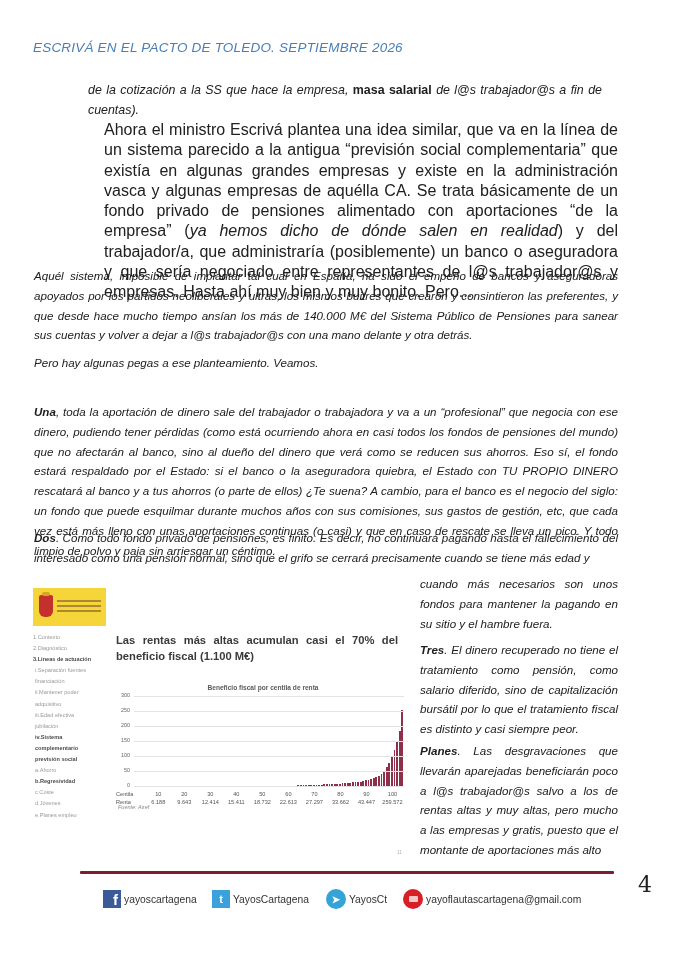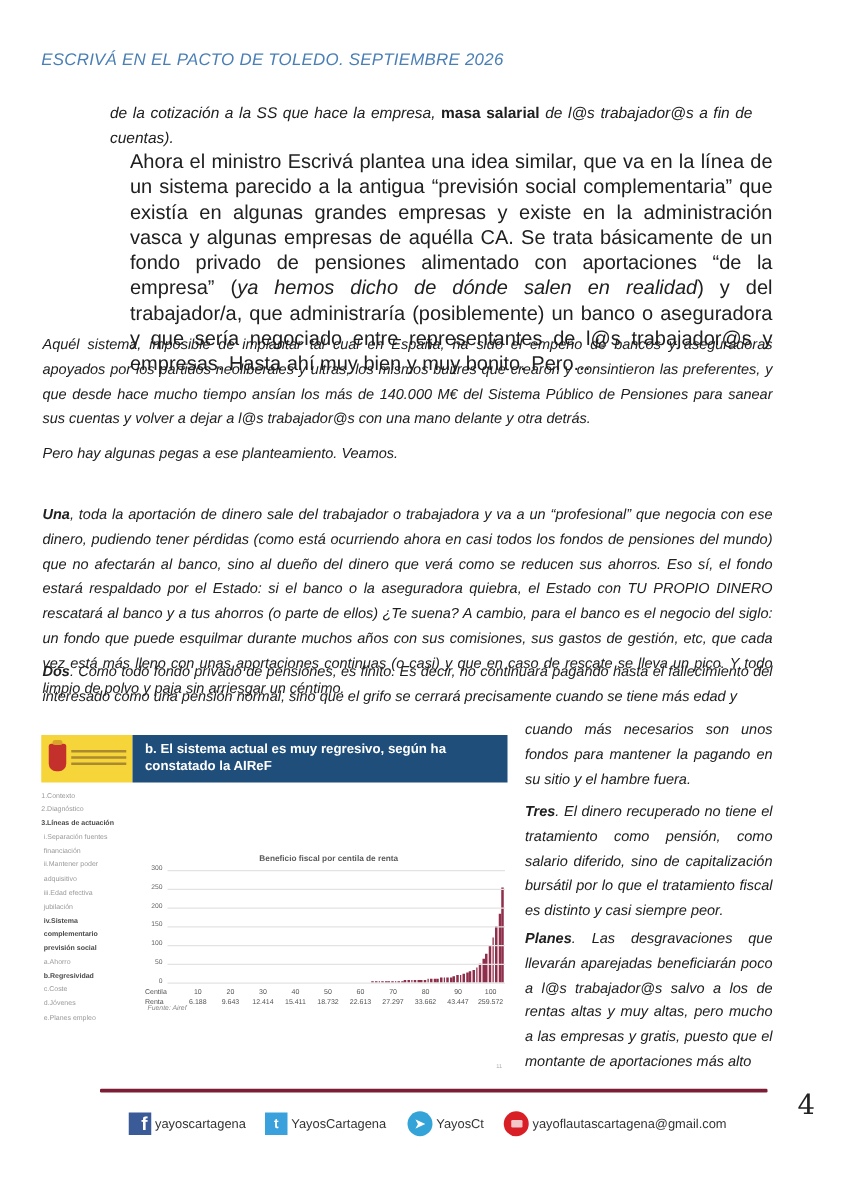--- a/index.html
+++ b/index.html
@@ -86,40 +86,40 @@
 
 <div class="slide">
   <div class="slide-logo">
     <div class="shield"></div>
     <div class="lines">
         <span></span>
         <span></span>
         <span></span>
       </div>
   </div>
-  <div class="slide-header">b. El sistema actual es muy regresivo, según ha constatado la AIReF</div>
   <div class="slide-sidebar" id="slide-sidebar">
       <div class="">1.Contexto</div>
       <div class="">2.Diagnóstico</div>
       <div class="bold">3.Líneas de actuación</div>
       <div class="ind">i.Separación fuentes</div>
       <div class="ind">financiación</div>
       <div class="ind">ii.Mantener poder</div>
       <div class="ind">adquisitivo</div>
       <div class="ind">iii.Edad efectiva</div>
       <div class="ind">jubilación</div>
       <div class="bold ind">iv.Sistema</div>
       <div class="bold ind">complementario</div>
       <div class="bold ind">previsión social</div>
       <div class="ind">a.Ahorro</div>
       <div class="bold ind">b.Regresividad</div>
       <div class="ind">c.Coste</div>
       <div class="ind">d.Jóvenes</div>
       <div class="ind">e.Planes empleo</div>
     </div>
+  <div class="slide-sub">Las rentas más altas acumulan casi el 70% del beneficio fiscal (1.100 M€)</div>
   <div class="chart-title">Beneficio fiscal por centila de renta</div>
   <div class="chart-area" id="chart-area">
     <div class="bars" id="bars">
         <div class="bar" style="left: 0px; height: 0px; background: rgb(142, 47, 75);"></div>
         <div class="bar" style="left: 2.60194px; height: 0px; background: rgb(142, 47, 75);"></div>
         <div class="bar" style="left: 5.20388px; height: 0px; background: rgb(142, 47, 75);"></div>
         <div class="bar" style="left: 7.80583px; height: 0px; background: rgb(142, 47, 75);"></div>
         <div class="bar" style="left: 10.4078px; height: 0px; background: rgb(142, 47, 75);"></div>
         <div class="bar" style="left: 13.0097px; height: 0px; background: rgb(142, 47, 75);"></div>
         <div class="bar" style="left: 15.6117px; height: 0px; background: rgb(142, 47, 75);"></div>

